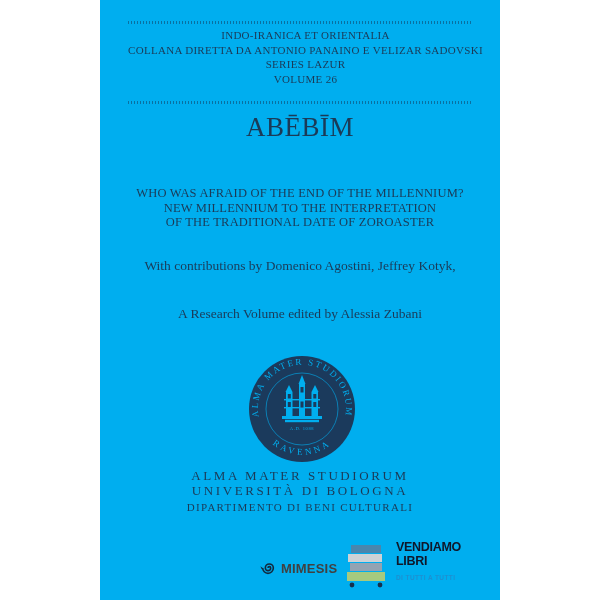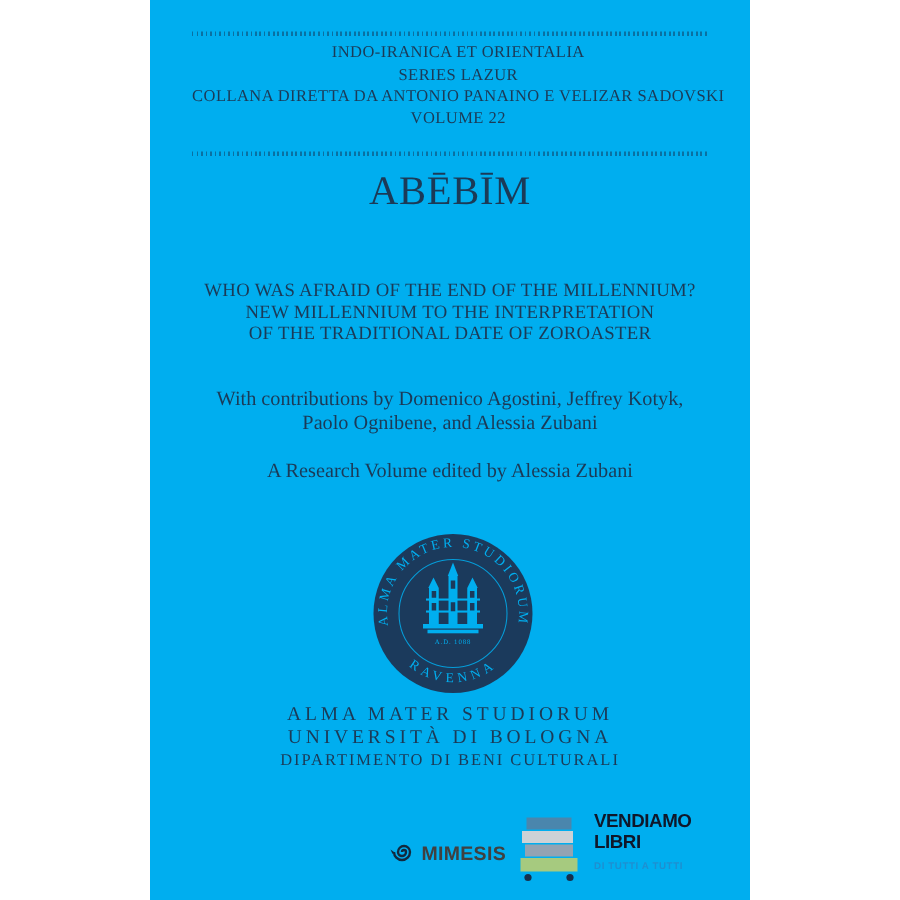--- a/index.html
+++ b/index.html
@@ -44,40 +44,39 @@
 </head>
 <body>
 
 <div class="page">
   <div class="cover">
 
     <div class="rule rule-top"></div>
 
     <div class="series">
       <div>INDO-IRANICA ET ORIENTALIA</div>
+      <div>COLLANA DIRETTA DA ANTONIO PANAINO E VELIZAR SADOVSKI</div>
       <div>SERIES LAZUR</div>
-      <div>COLLANA DIRETTA DA ANTONIO PANAINO E VELIZAR SADOVSKI</div>
-      <div>VOLUME 22</div>
+      <div>VOLUME 26</div>
     </div>
 
     <div class="rule rule-mid"></div>
 
     <div class="title-block">
       <div>ABĒBĪM</div>
     </div>
 
     <div class="tagline">
       <div>WHO WAS AFRAID OF THE END OF THE MILLENNIUM?</div>
       <div>NEW MILLENNIUM TO THE INTERPRETATION</div>
       <div>OF THE TRADITIONAL DATE OF ZOROASTER</div>
     </div>
 
     <div class="contrib">
       <div>With contributions by Domenico Agostini, Jeffrey Kotyk,</div>
-      <div>Paolo Ognibene, and Alessia Zubani</div>
     </div>
 
     <div class="editor-line">A Research Volume edited by Alessia Zubani</div>
 
     <svg class="seal-svg" width="110" height="110" viewBox="0 0 110 110">
       <circle cx="55" cy="55" r="53" fill="#1B3A5C"></circle>
       <defs>
         <path id="arcTop" d="M 12 64 A 44 44 0 1 1 98 64" fill="none"></path>
         <path id="arcBottom" d="M 18 82 A 45.8 45.8 0 0 0 92 82" fill="none"></path>
       </defs>

